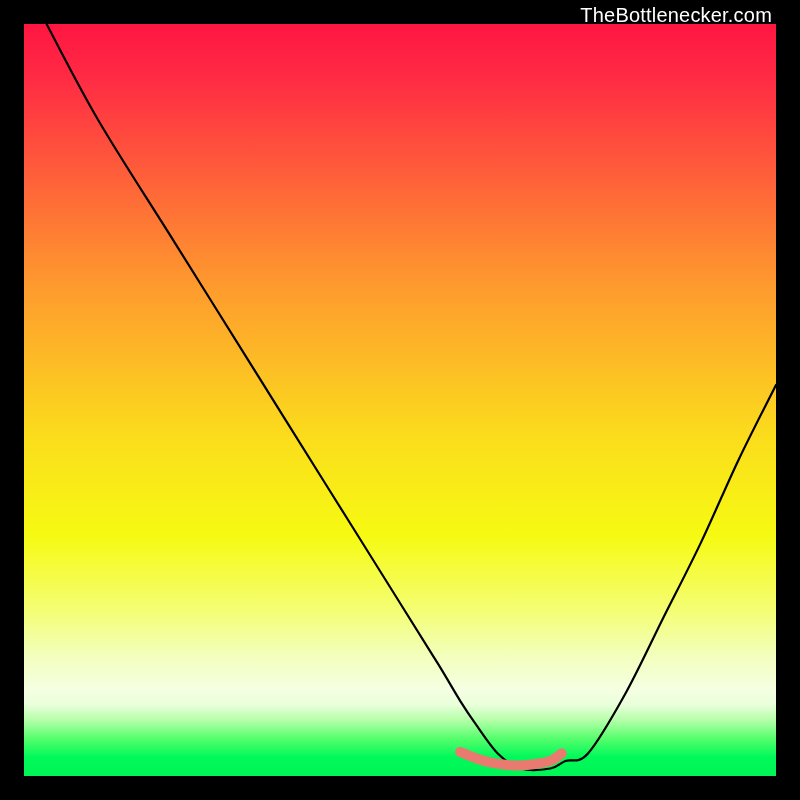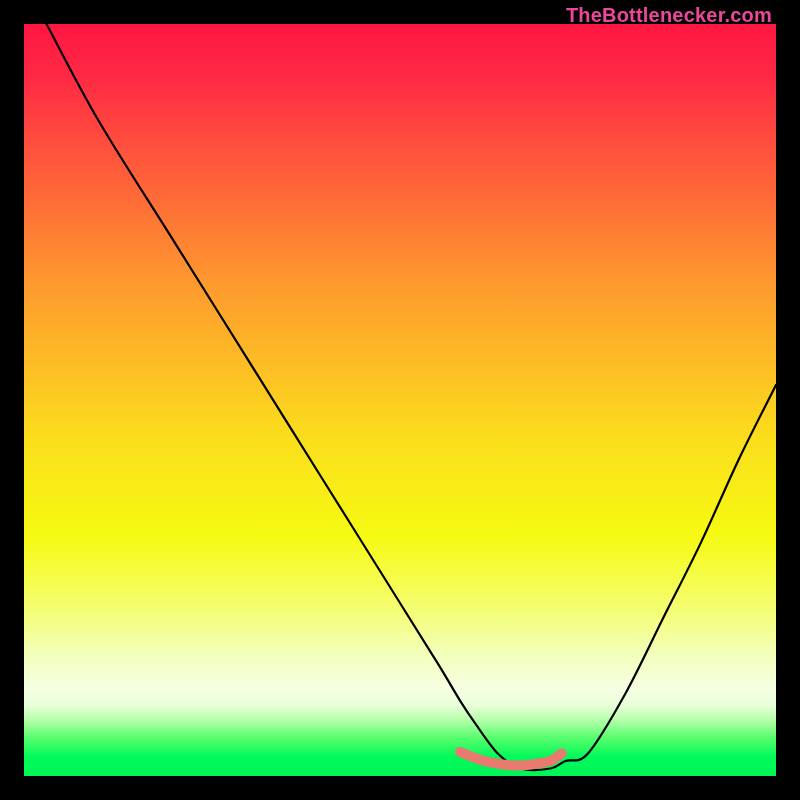--- a/index.html
+++ b/index.html
@@ -22,23 +22,23 @@
     left: 24px;
     top: 24px;
     width: 752px;
     height: 752px;
     overflow: hidden;
   }
   .attribution {
     position: absolute;
     top: 4px;
     right: 28px;
-    color: #ec4899;
+    color: #ffffff;
     font-size: 20px;
-    font-weight: 700;
+    font-weight: 400;
     letter-spacing: 0.2px;
     z-index: 5;
   }
 </style>
 </head>
 <body>
 
 <div class="frame">
   <div class="attribution">TheBottlenecker.com</div>
 

